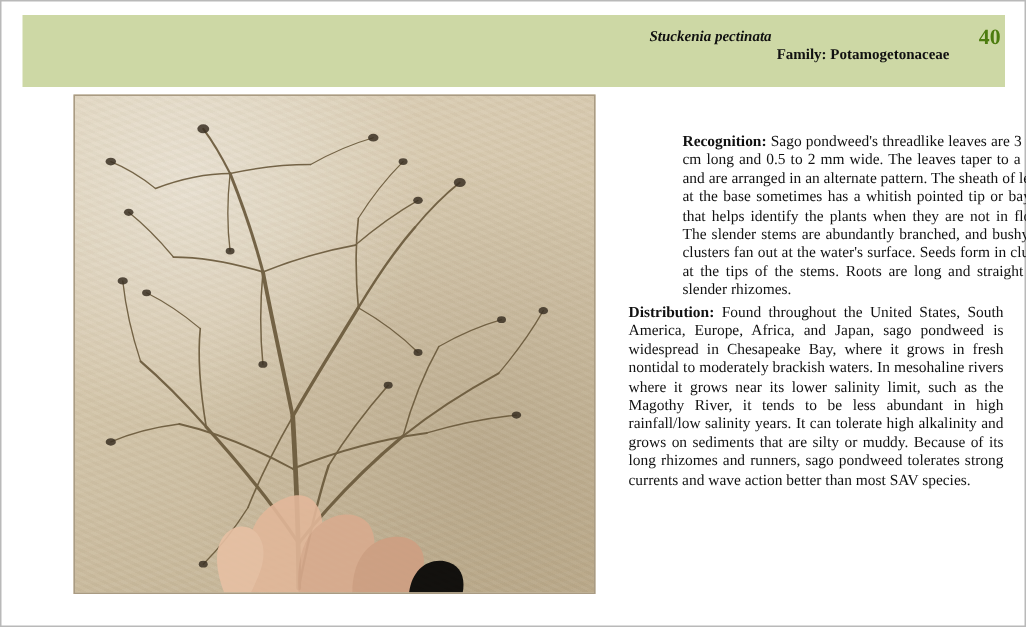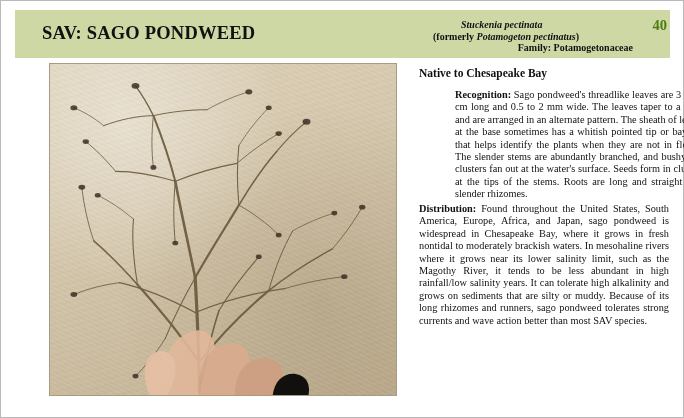--- a/index.html
+++ b/index.html
@@ -45,21 +45,20 @@
     left: 418px;
     top: 9px;
     width: 200px;
     font-size: 10px;
     line-height: 11.5px;
     color: #111111;
   }
   .header-sci .ital {
     font-style: italic;
     font-weight: bold;
-    margin-left: 28px;
   }
   .header-sci .line2 {
     font-weight: bold;
   }
   .header-sci .line2 em {
     font-style: italic;
     font-weight: bold;
   }
   .header-sci .line3 {
     font-weight: bold;
@@ -125,24 +124,22 @@
   .para b { font-weight: bold; }
   .recognition { top: 88px; margin-left: 36px; }
   .distribution { top: 202px; }
 </style>
 </head>
 <body>
 
 <div class="page">
 
   <div class="header">
-    <div class="header-title">SAV: SAGO PONDWEED</div>
     <div class="header-sci">
       <div class="ital">Stuckenia pectinata</div>
-      <div class="line2"><span>(formerly </span><em>Potamogeton pectinatus</em><span>)</span></div>
       <div class="line3">Family: Potamogetonaceae</div>
     </div>
   </div>
   <div class="page-number">40</div>
 
   <div class="photo">
     <div class="photo-bg"></div>
     <div class="photo-noise"></div>
     <svg class="plant-svg" viewBox="0 0 348 333" preserveAspectRatio="none">
       <g stroke="#6b5a3c" fill="none" stroke-linecap="round" opacity="0.92">
@@ -208,19 +205,18 @@
       <g opacity="0.9">
         <path d="M118 333 C112 300 118 282 136 272 C150 264 160 268 164 278 C170 292 160 312 150 333 Z" fill="#e2b79a"></path>
         <path d="M150 333 C148 306 156 288 174 282 C188 278 198 284 200 294 C204 308 192 320 186 333 Z" fill="#d9ab8e"></path>
         <path d="M186 333 C186 312 196 298 212 296 C226 294 234 302 234 312 C234 320 228 328 224 333 Z" fill="#cf9f82"></path>
         <path d="M224 333 C226 318 236 310 248 312 C258 314 262 322 260 333 Z" fill="#c69madd"></path>
         <path d="M100 333 C92 312 94 296 106 290 C116 286 124 292 126 302 C128 314 122 324 118 333 Z" fill="#e7c0a4"></path>
       </g>
     </svg>
   </div>
 
-  <div class="txt native">Native to Chesapeake Bay</div>
 
   <div class="txt para recognition"><b>Recognition:</b><span> Sago pondweed's threadlike leaves are 3 to 10 cm long and 0.5 to 2 mm wide. The leaves taper to a point and are arranged in an alternate pattern. The sheath of leaves at the base sometimes has a whitish pointed tip or bayonet that helps identify the plants when they are not in flower. The slender stems are abundantly branched, and bushy leaf clusters fan out at the water's surface. Seeds form in clusters at the tips of the stems. Roots are long and straight with slender rhizomes.</span></div>
 
   <div class="txt para distribution"><b>Distribution:</b><span> Found throughout the United States, South America, Europe, Africa, and Japan, sago pondweed is widespread in Chesapeake Bay, where it grows in fresh nontidal to moderately brackish waters. In mesohaline rivers where it grows near its lower salinity limit, such as the Magothy River, it tends to be less abundant in high rainfall/low salinity years. It can tolerate high alkalinity and grows on sediments that are silty or muddy. Because of its long rhizomes and runners, sago pondweed tolerates strong currents and wave action better than most SAV species.</span></div>
 
 </div>
 
 </body></html>

